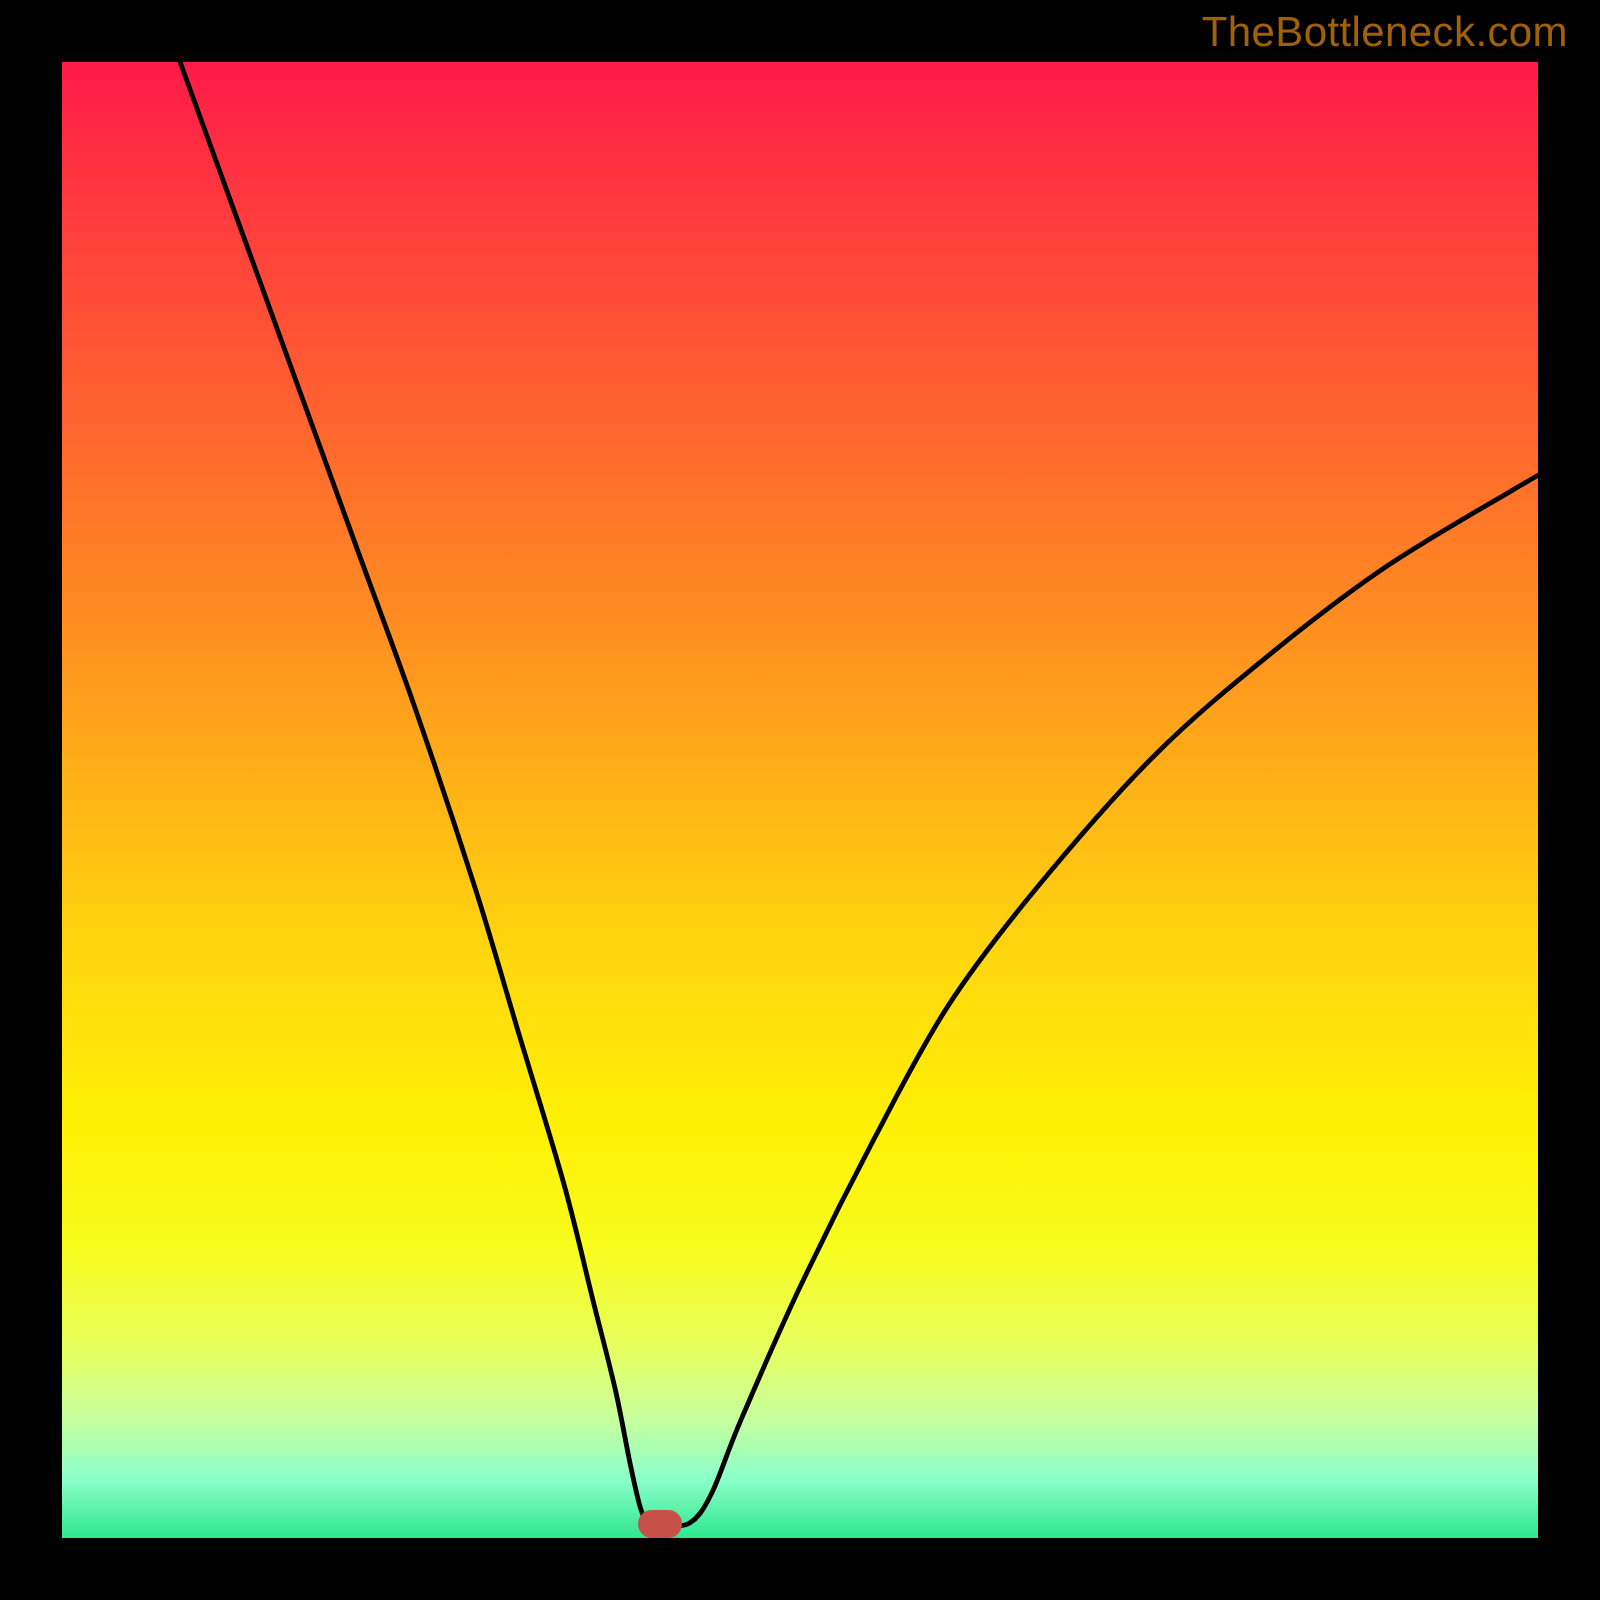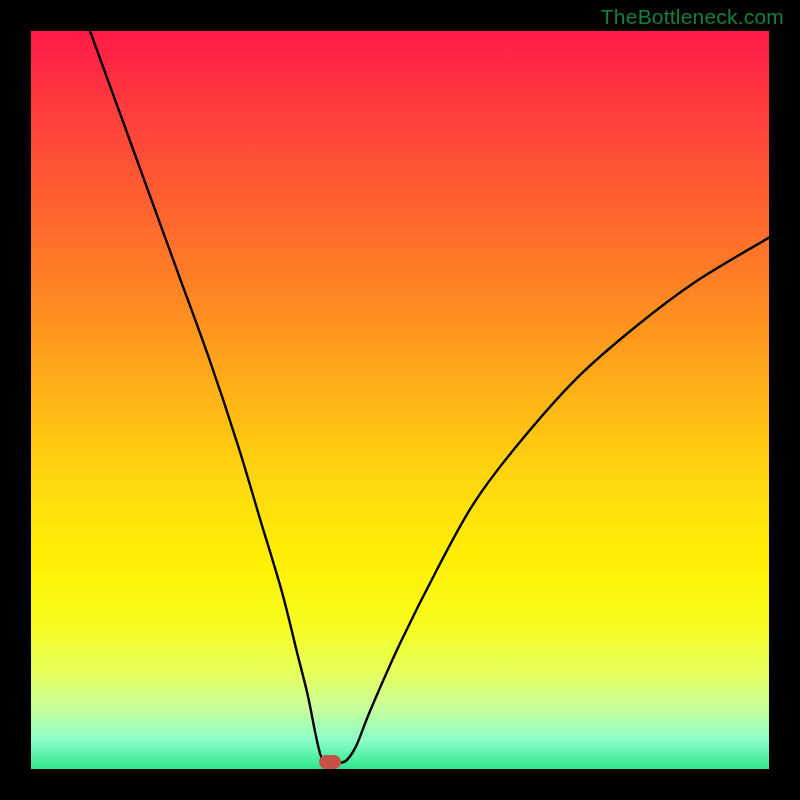--- a/index.html
+++ b/index.html
@@ -16,21 +16,21 @@
     top: 0;
     left: 0;
     width: 800px;
     height: 800px;
     background: #000;
   }
   .watermark {
     position: absolute;
     top: 5px;
     right: 16px;
-    color: #15803d;
+    color: #a16207;
     font-size: 21px;
     font-weight: 500;
     letter-spacing: 0.2px;
   }
   .plot {
     position: absolute;
     top: 31px;
     left: 31px;
     width: 738px;
     height: 738px;

